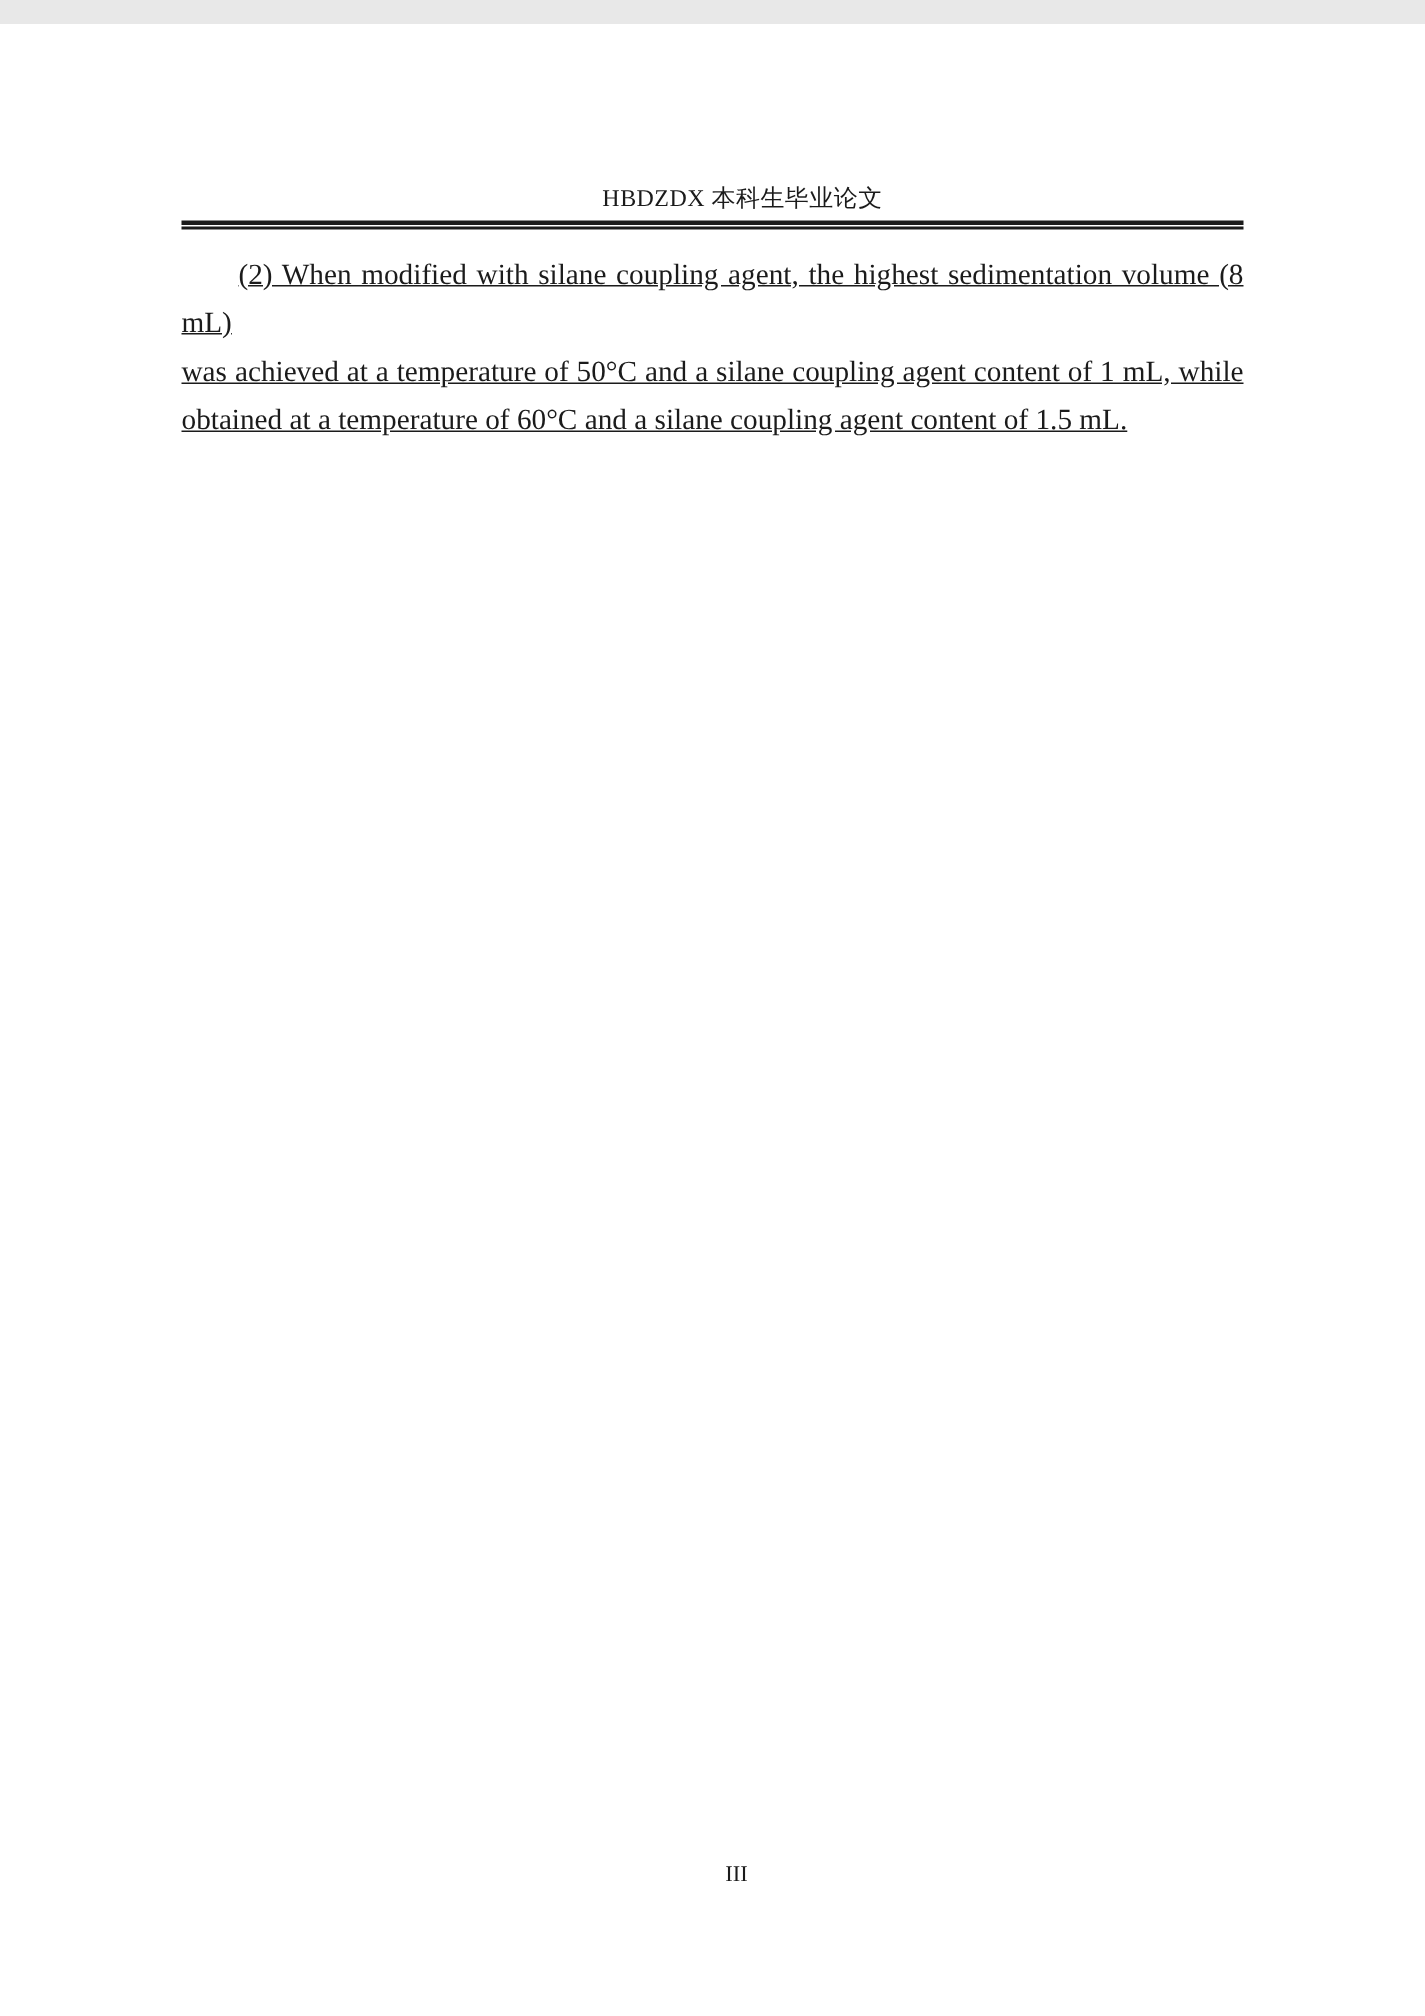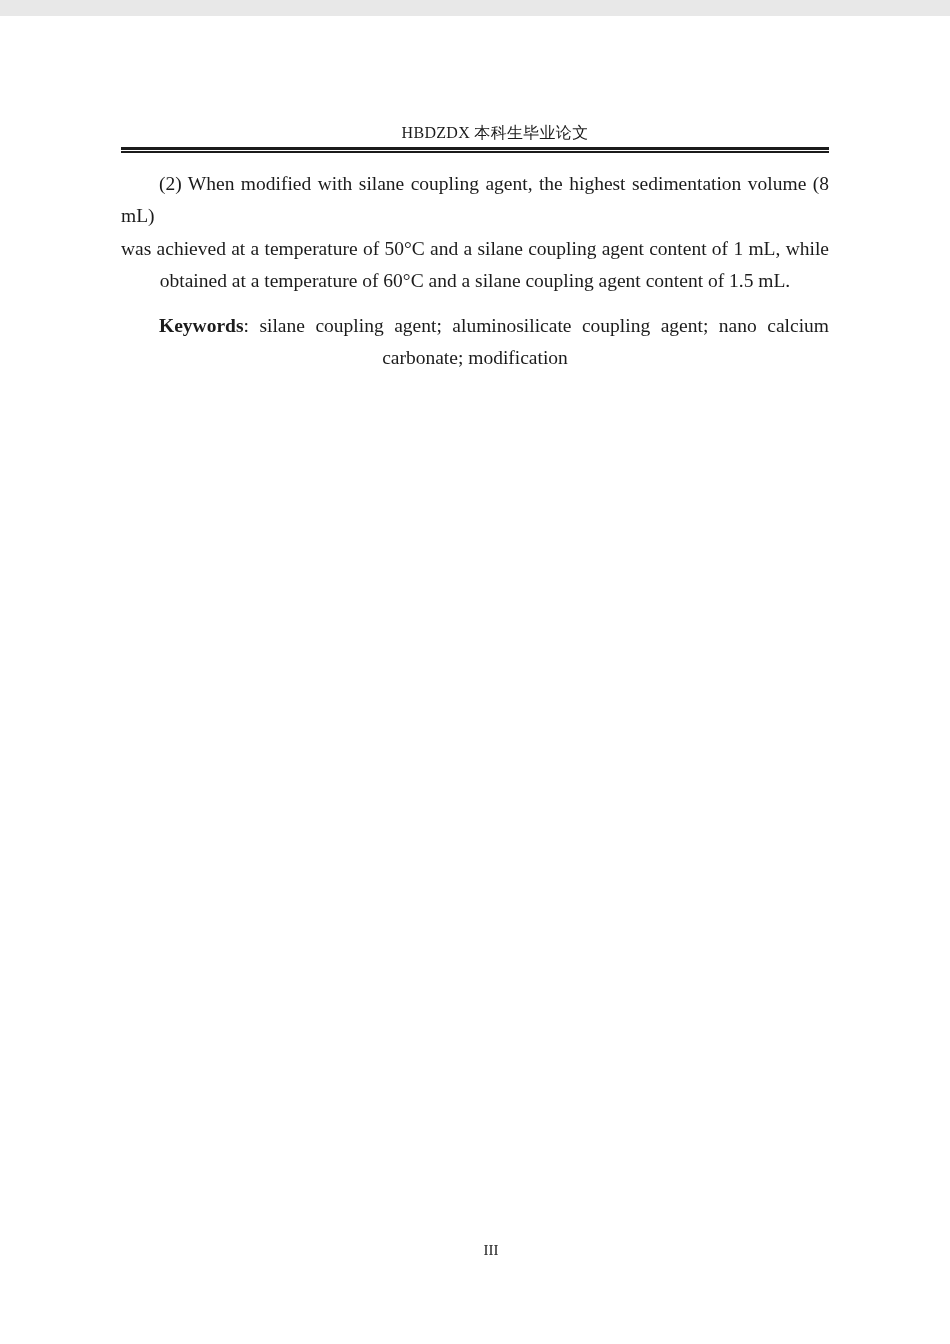--- a/index.html
+++ b/index.html
@@ -27,23 +27,24 @@
   }
   .header-rule { margin-top: 4px; }
   .rule-thick { height: 3px; background: #1b1b1b; margin-bottom: 1px; }
   .rule-thin  { height: 1.5px; background: #1b1b1b; }
 
   
   .paragraph {
     margin-top: 15px;
     font-size: 19.5px;
     line-height: 32.6px;
+    text-decoration: underline;
   }
   .keywords { margin-top: 12px; }
-  .line { text-align: center; }
+  .line { text-align: left; }
   .just {
     text-align: justify;
     text-align-last: justify;
     word-spacing: -1.5px;        
   }
   .first { text-indent: 38px; }
   .bold { font-weight: bold; }
 
   
   .footer {
@@ -70,21 +71,17 @@
         <div class="rule-thin"></div>
       </div>
     </div>
 
     <div class="paragraph">
       <div class="line just first">(2) When modified with silane coupling agent, the highest sedimentation volume (8 mL)</div>
       <div class="line just">was achieved at a temperature of 50°C and a silane coupling agent content of 1 mL, while</div>
       <div class="line">obtained at a temperature of 60°C and a silane coupling agent content of 1.5 mL.</div>
     </div>
 
-    <div class="paragraph keywords">
-      <div class="line just first"><span class="bold">Keywords</span><span>: silane coupling agent; aluminosilicate coupling agent; nano calcium</span></div>
-      <div class="line">carbonate; modification</div>
-    </div>
 
   </div>
 
   <div class="footer">III</div>
 </div>
 
 </body></html>

